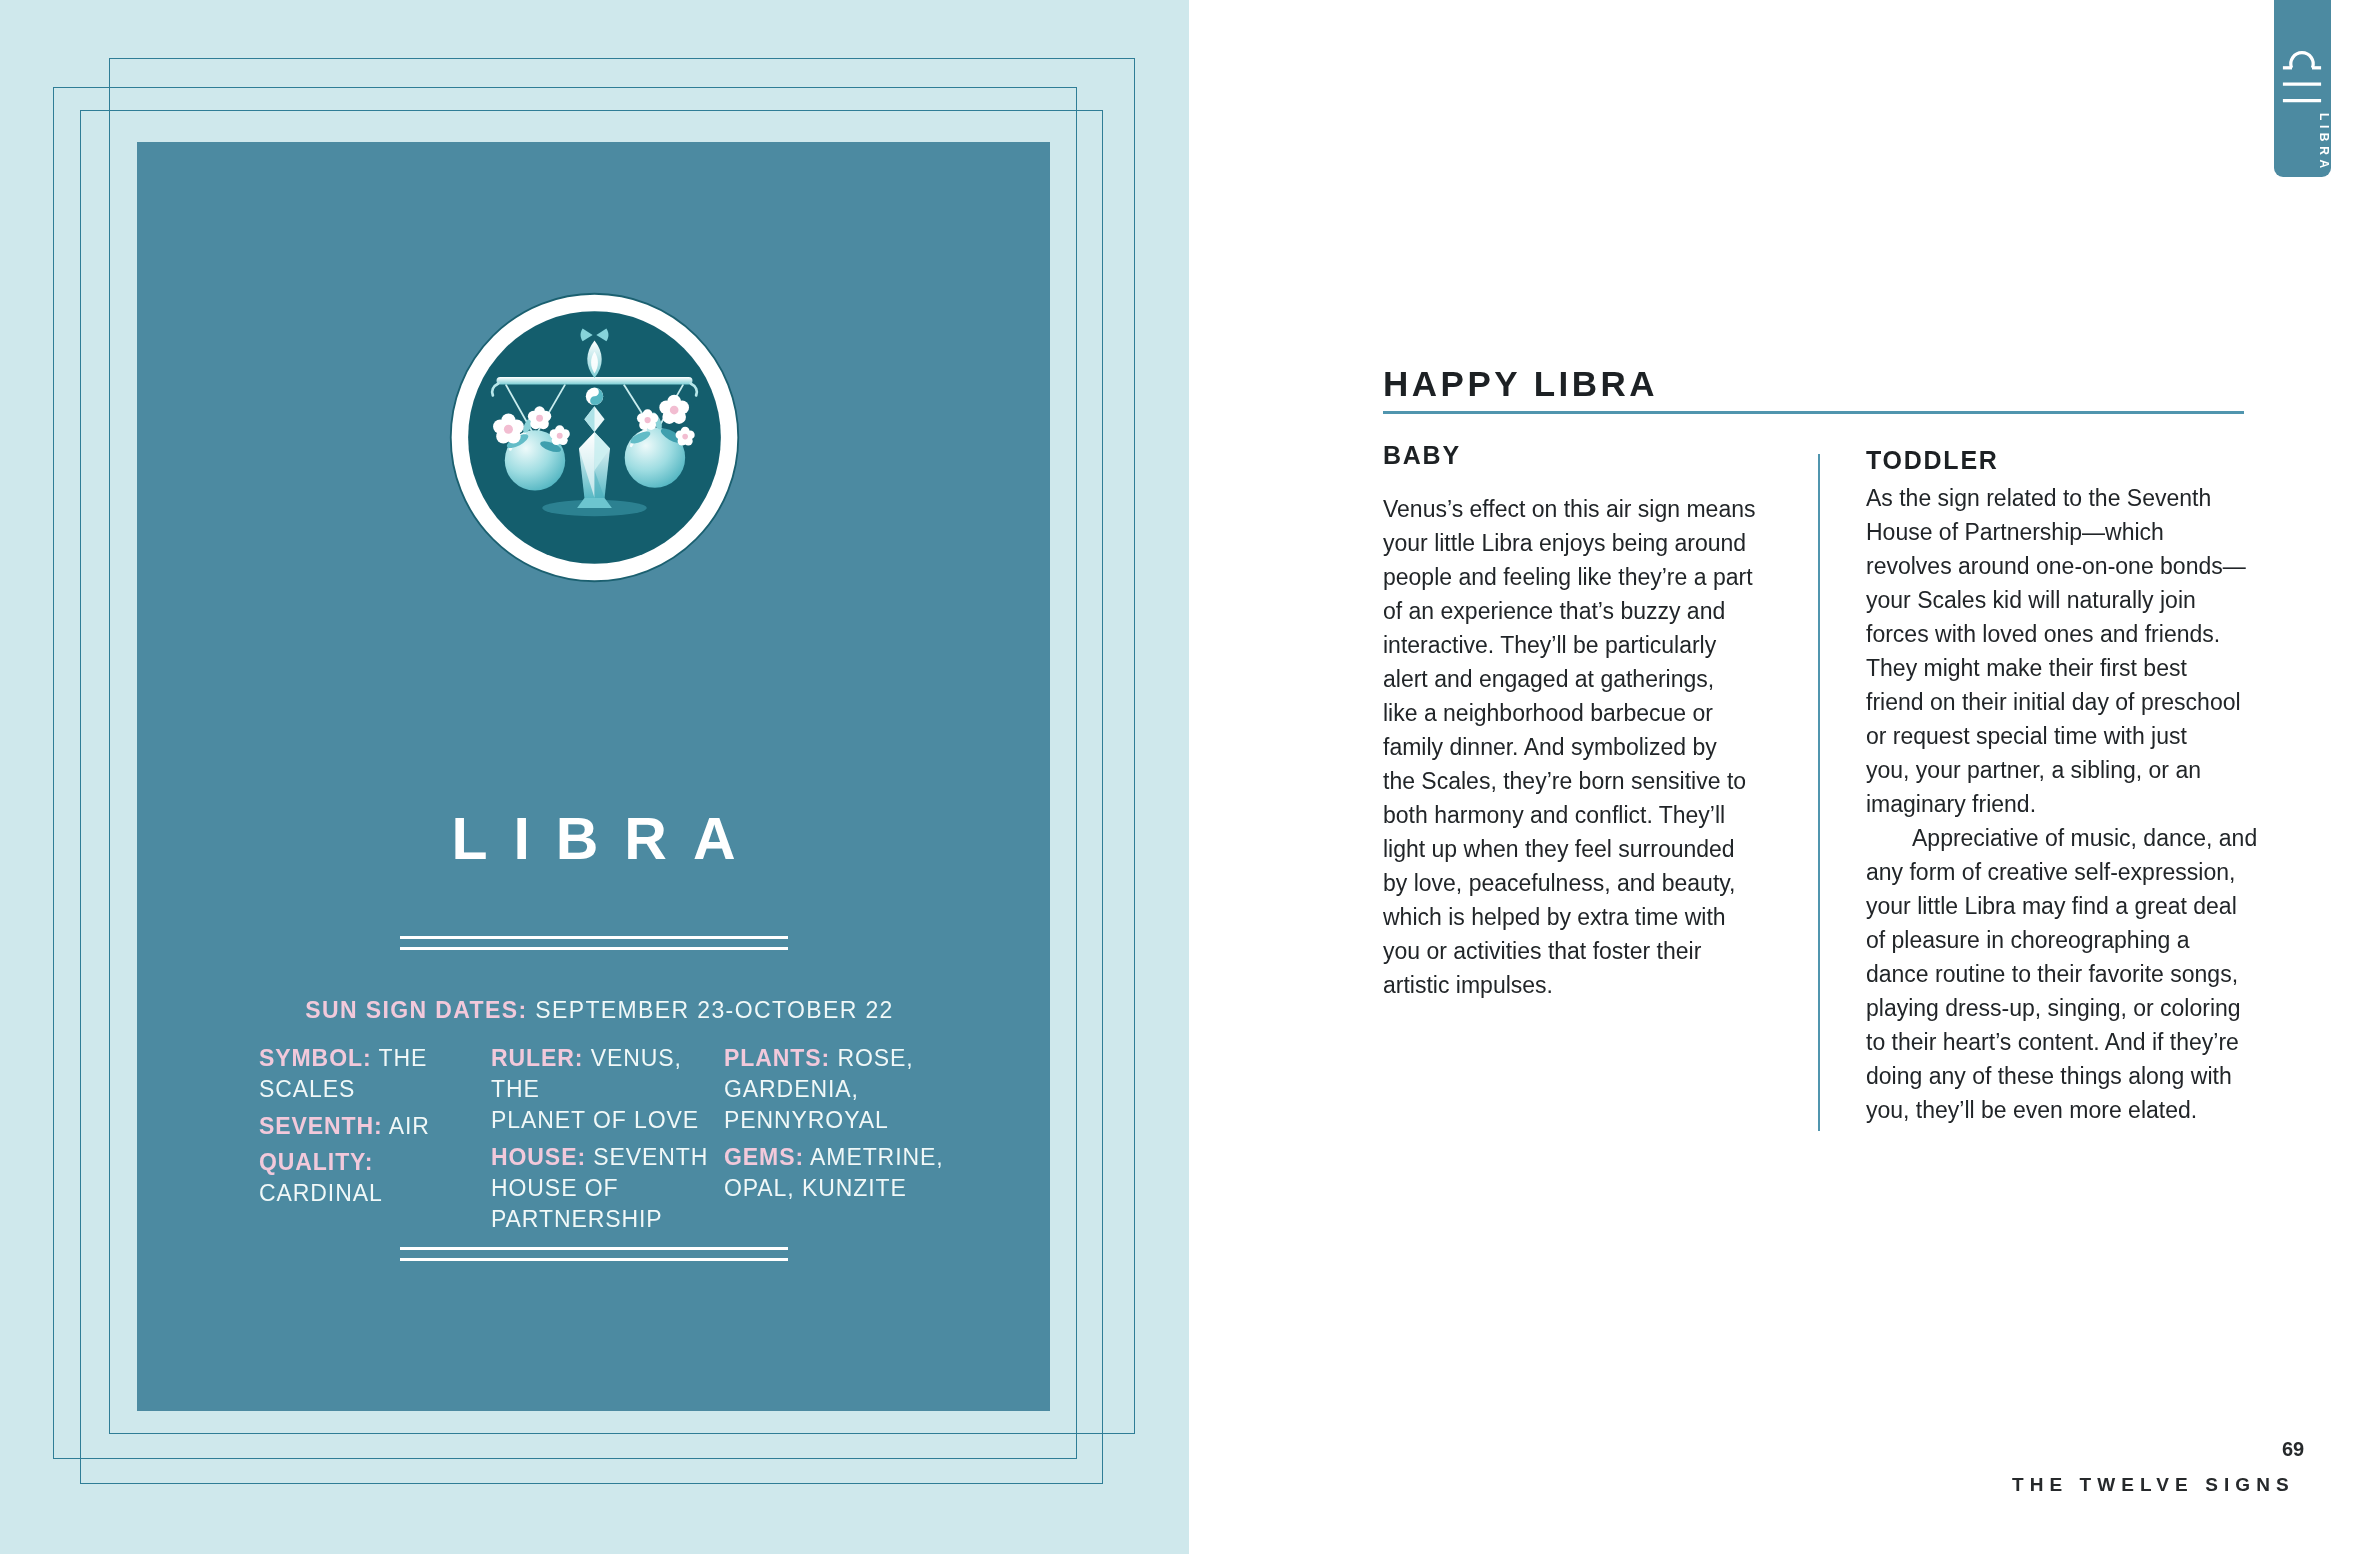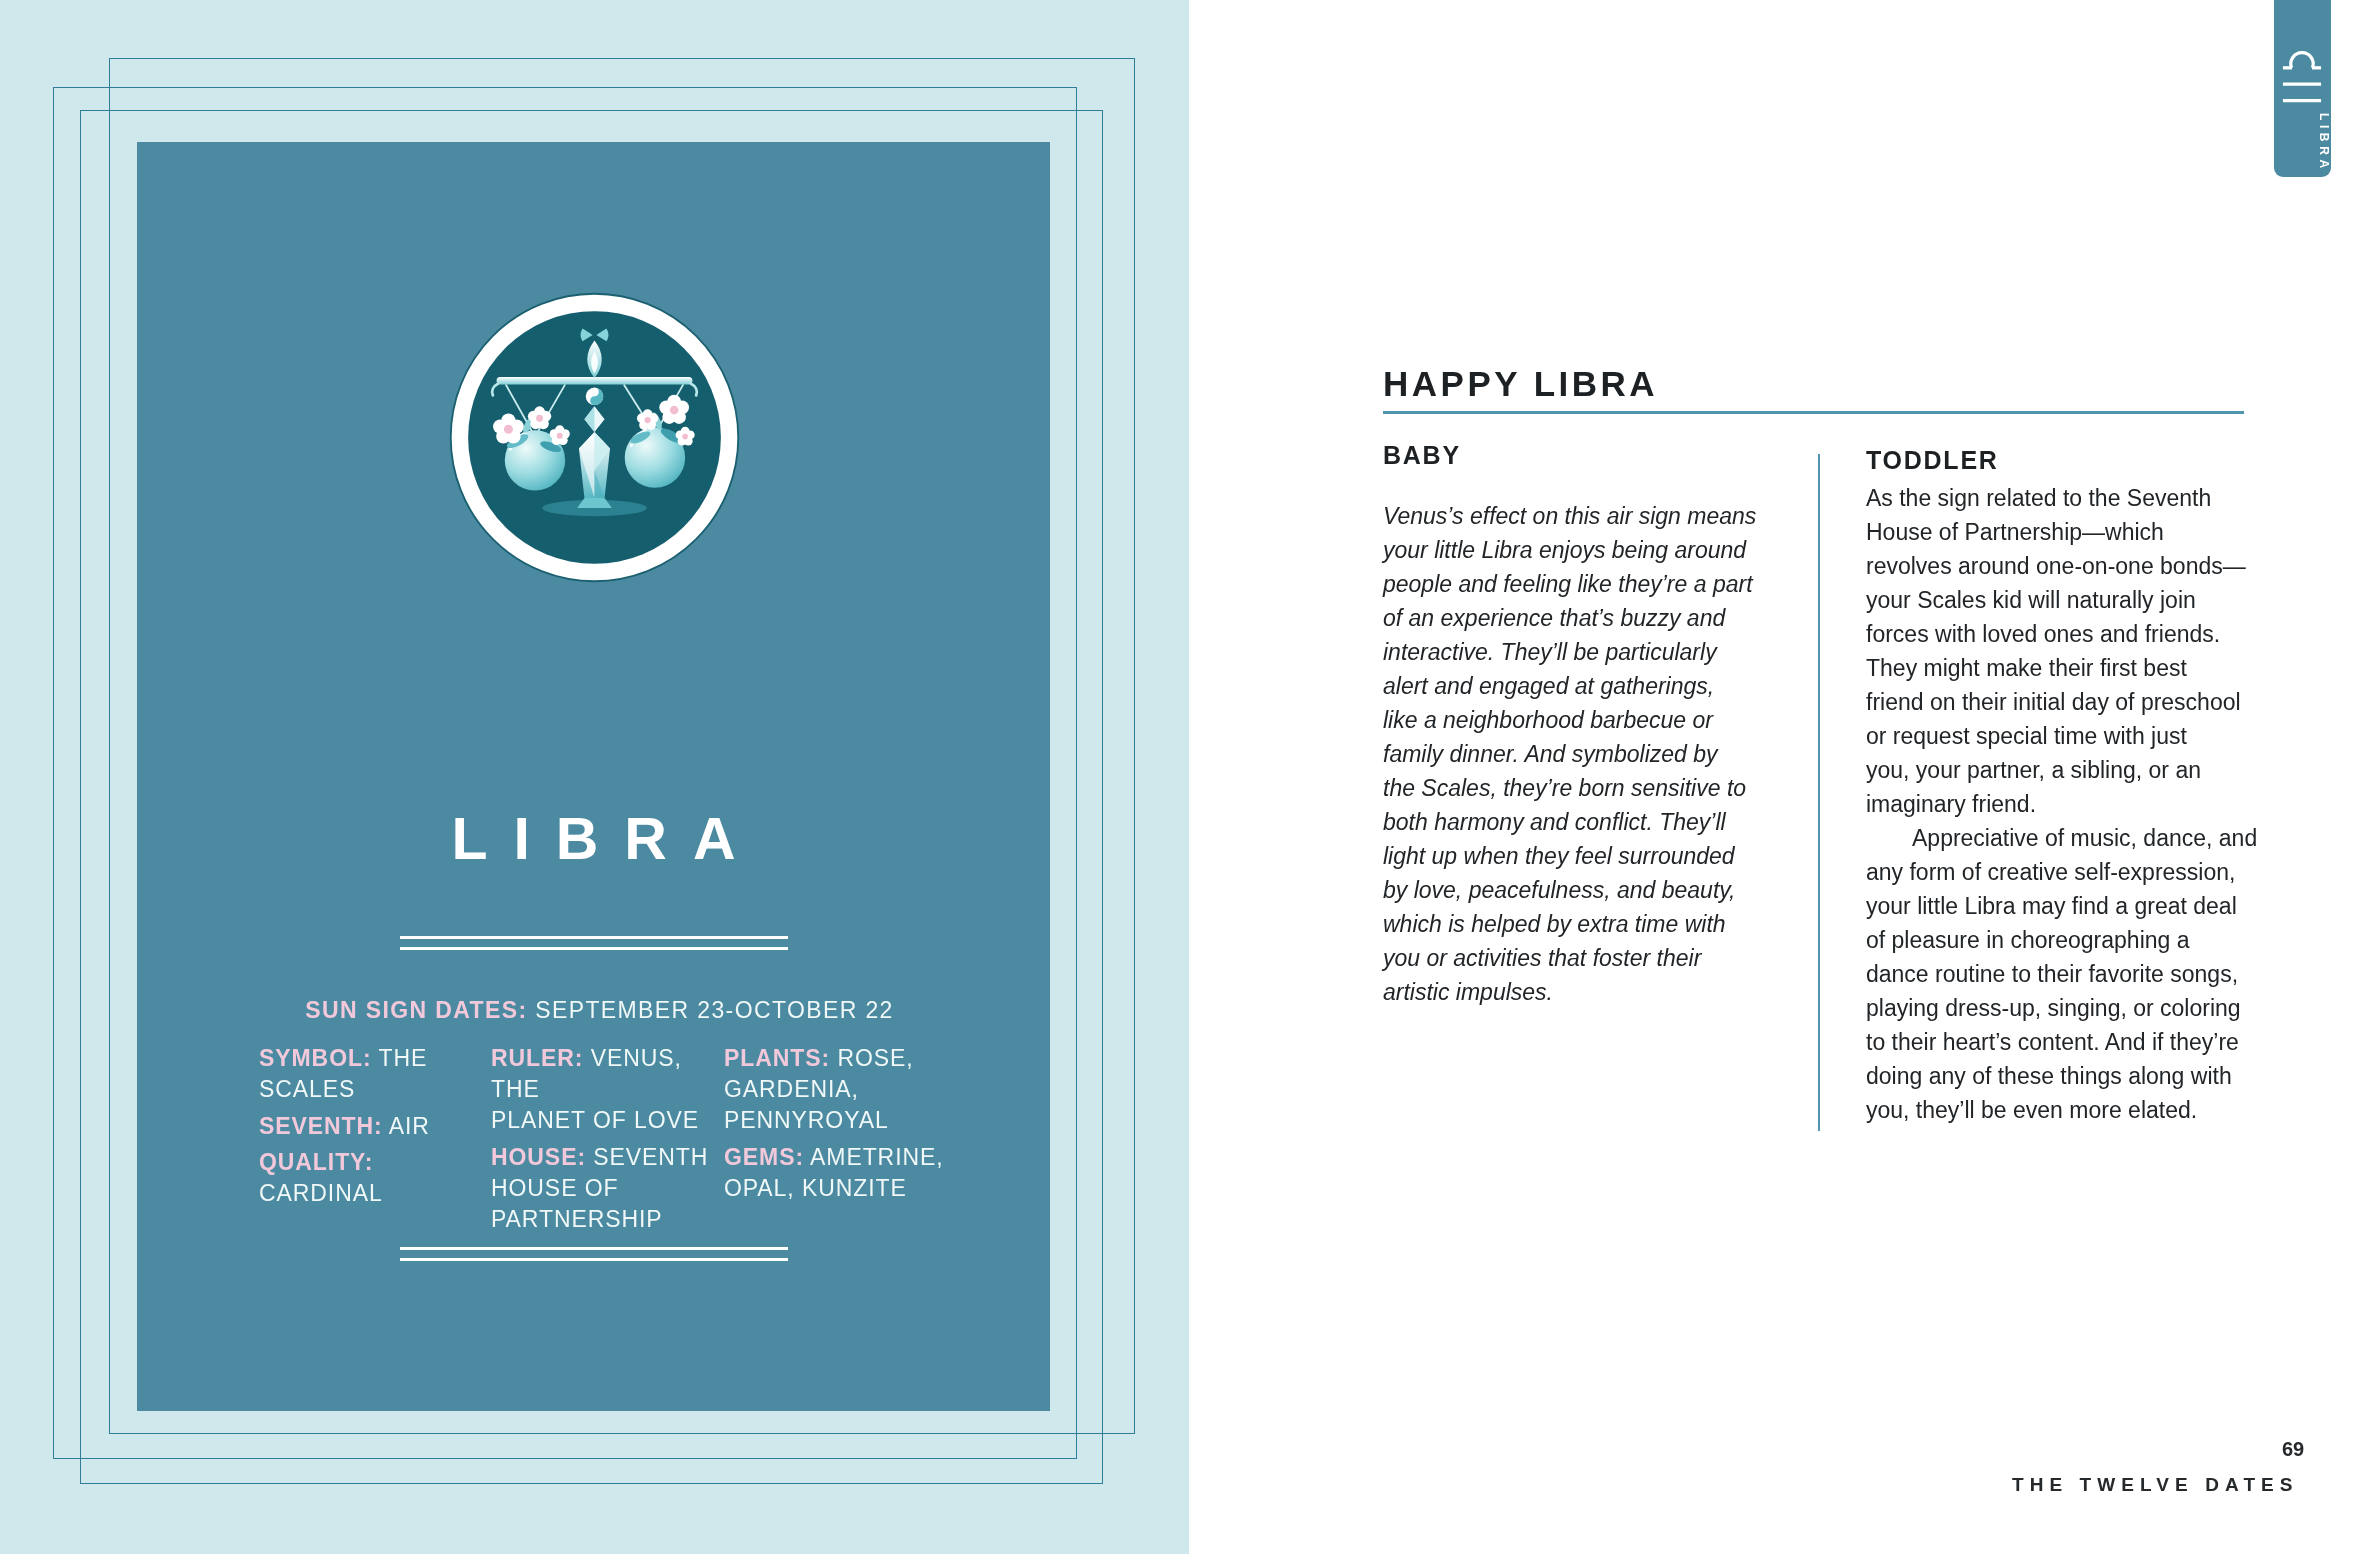--- a/index.html
+++ b/index.html
@@ -55,21 +55,21 @@
 
   .section-title { position:absolute; left:194px; top:364px; font-size:35px; font-weight:700;
     letter-spacing:0.1em; color:#1d2124; }
   .section-rule { position:absolute; left:194px; top:411px; width:861px; height:2.7px; background:#5095ae; }
 
   .col-baby { position:absolute; left:194px; top:441px; width:411px; }
   .col-divider { position:absolute; left:629px; top:454px; width:1.8px; height:677px; background:#5095ae; }
   .col-toddler { position:absolute; left:677px; top:446px; width:421px; }
   .col-heading { font-size:25px; font-weight:700; letter-spacing:0.07em; color:#1d2124; }
   .col-body { font-size:23px; line-height:34px; color:#212528; white-space:pre-line; }
-  .col-baby .col-body { margin-top:29px;font-style:italic; }
+  .col-baby .col-body { margin-top:22px; }
   .col-toddler .col-body { margin-top:6px; }
   .col-body + .col-body { margin-top:0; text-indent:2em; }
 
   .footer-chapter { position:absolute; left:823px; top:1474px; font-size:19px; font-weight:600;
     letter-spacing:0.32em; color:#26292b; }
   .footer-page { position:absolute; left:1093px; top:1438px; font-size:20px; font-weight:600;
     color:#26292b; }
 </style>
 </head>
 <body>
@@ -252,18 +252,18 @@
 any form of creative self-expression,
 your little Libra may find a great deal
 of pleasure in choreographing a
 dance routine to their favorite songs,
 playing dress-up, singing, or coloring
 to their heart’s content. And if they’re
 doing any of these things along with
 you, they’ll be even more elated.</div>
     </div>
 
-    <div class="footer-chapter">THE TWELVE DATES</div>
+    <div class="footer-chapter">THE TWELVE SIGNS</div>
     <div class="footer-page">69</div>
   </div>
 
 </div>
 
 
 </body></html>

